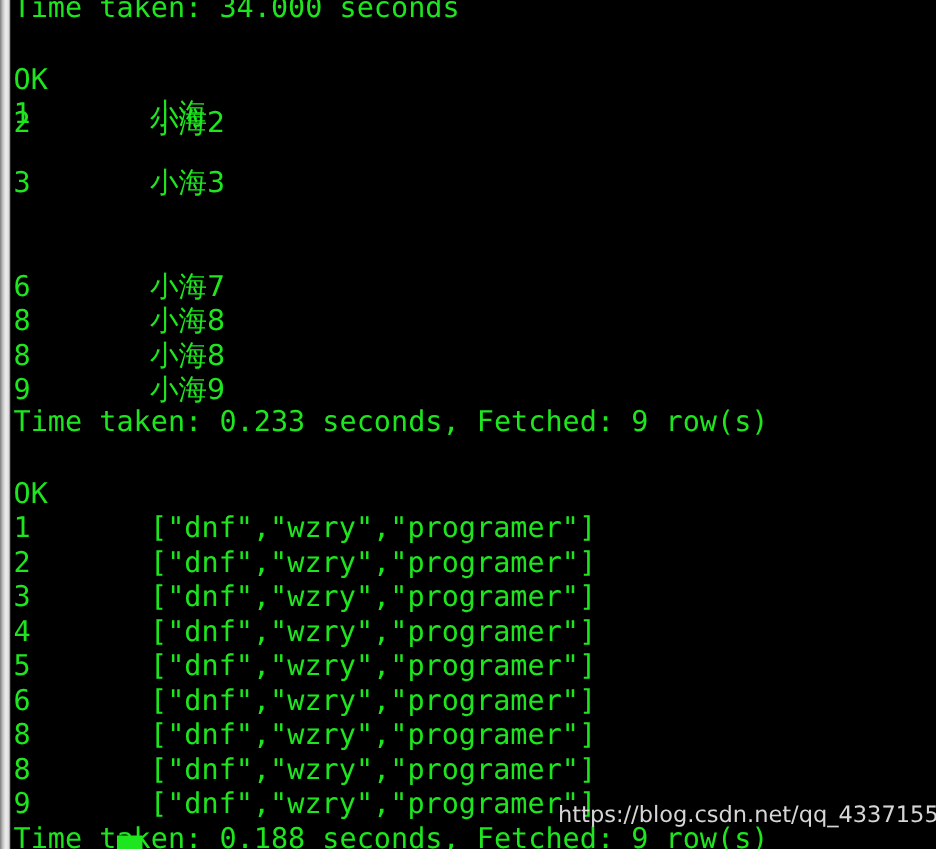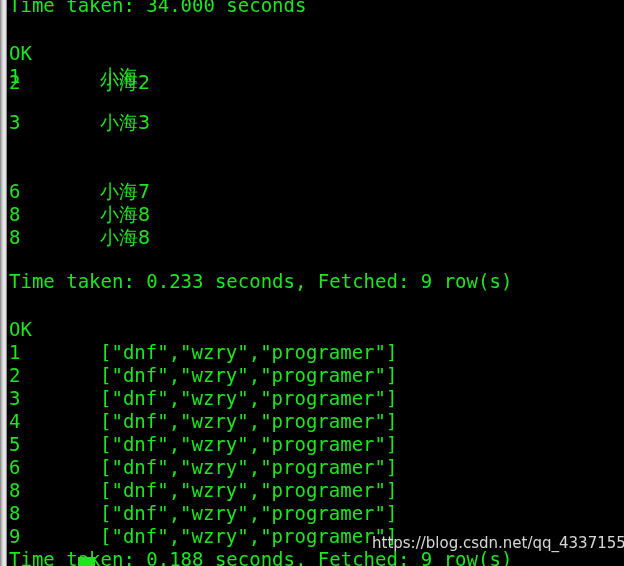--- a/index.html
+++ b/index.html
@@ -84,20 +84,21 @@
   <div id="screen">
 
   <div class="line" style="top: -6px;">Time taken: 34.000 seconds</div>
       <div class="line" style="top: 42px;">OK</div>
       <div class="line" style="top: 65px;"><span class="id">1</span><span class="cjk">小海</span></div>
       <div class="line" style="top: 71px;"><span class="id">2</span><span class="cjk">小海2</span></div>
       <div class="line" style="top: 111px;"><span class="id">3</span><span class="cjk">小海3</span></div>
       <div class="line" style="top: 180px;"><span class="id">6</span><span class="cjk">小海7</span></div>
       <div class="line" style="top: 203px;"><span class="id">8</span><span class="cjk">小海8</span></div>
       <div class="line" style="top: 226px;"><span class="id">8</span><span class="cjk">小海8</span></div>
+      <div class="line" style="top: 249px;"><span class="id">9</span><span class="cjk">小海9</span></div>
       <div class="line" style="top: 270px; text-align: right;">Time taken: 0.233 seconds, Fetched: 9 row(s)</div>
       <div class="line" style="top: 318px;">OK</div>
       <div class="line" style="top: 341px;"><span class="id">1</span><span>["dnf","wzry","programer"]</span></div>
       <div class="line" style="top: 364px;"><span class="id">2</span><span>["dnf","wzry","programer"]</span></div>
       <div class="line" style="top: 387px;"><span class="id">3</span><span>["dnf","wzry","programer"]</span></div>
       <div class="line" style="top: 410px;"><span class="id">4</span><span>["dnf","wzry","programer"]</span></div>
       <div class="line" style="top: 433px;"><span class="id">5</span><span>["dnf","wzry","programer"]</span></div>
       <div class="line" style="top: 456px;"><span class="id">6</span><span>["dnf","wzry","programer"]</span></div>
       <div class="line" style="top: 479px;"><span class="id">8</span><span>["dnf","wzry","programer"]</span></div>
       <div class="line" style="top: 502px;"><span class="id">8</span><span>["dnf","wzry","programer"]</span></div>

